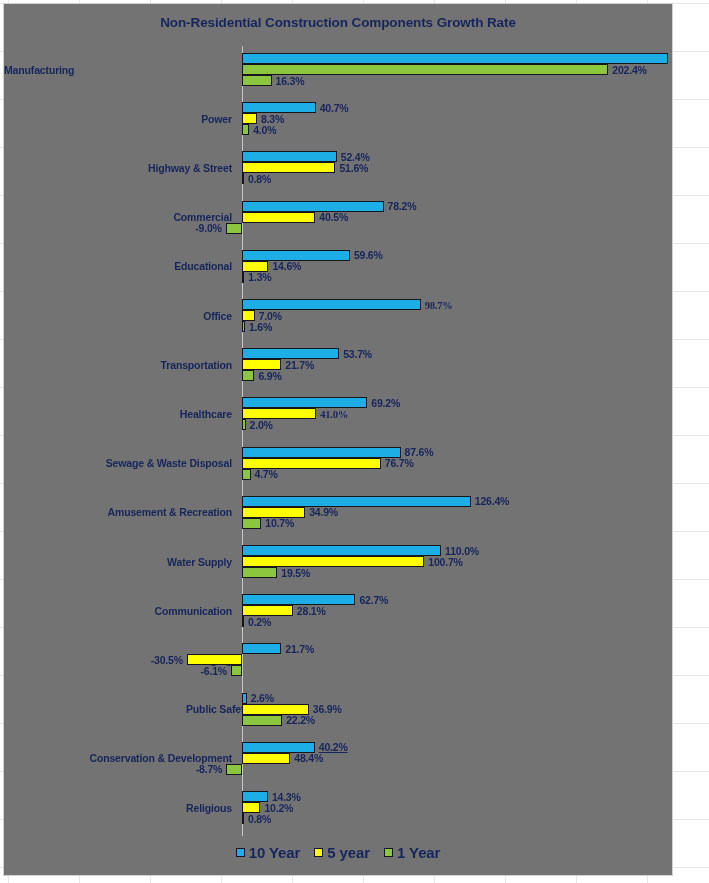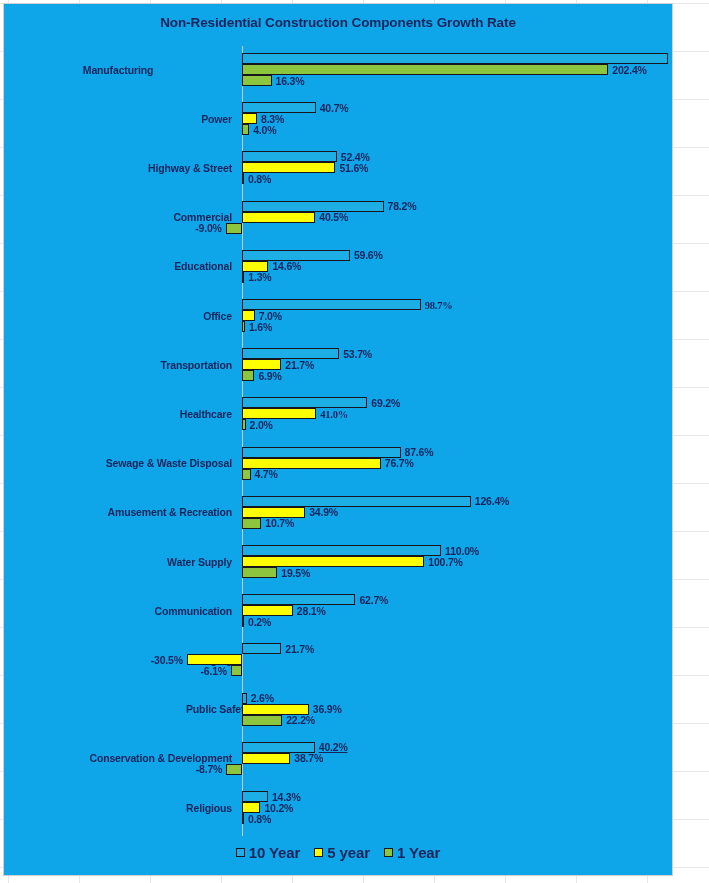--- a/index.html
+++ b/index.html
@@ -27,21 +27,21 @@
     opacity: 0.55;
     pointer-events: none;
   }
 
   #chart-object {
     position: absolute;
     left: 3px;
     top: 3px;
     width: 670px;
     height: 873px;
-    background: #0ea5e9;
+    background: #737373;
     border: 1px solid #d0d0d0;
     box-sizing: border-box;
     overflow: hidden;
     padding-left: 32px;
   }
 
   #chart-title {
     position: absolute;
     left: 0;
     right: 0;
@@ -150,21 +150,21 @@
 <div id="sheet-grid"></div>
 
 <div id="chart-object">
 
   <div id="chart-title">Non-Residential Construction Components Growth Rate</div>
 
   <div id="plot-area">
     <div class="axis-line" id="axis-zero" style="left: 238px;"></div>
 
   <div class="cat-group" style="top: 7px; height: 33px;">
-        <div class="cat-label" style="right: auto; left: 0px; width: 228px; text-align: center;">Manufacturing</div>
+        <div class="cat-label" style="right: auto; left: 0px; width: 228px; text-align: left;">Manufacturing</div>
         <div class="bar-row" style="top: 0px;">
           <div class="bar" style="background: rgb(28, 174, 228); left: 238px; width: 425.531px;"></div>
           <div class="bar-value" style="left: 667.531px;">235.1%</div>
         </div>
         <div class="bar-row" style="top: 11px;">
           <div class="bar" style="background: rgb(140, 198, 62); left: 238px; width: 366.344px;"></div>
           <div class="bar-value" style="left: 608.344px;">202.4%</div>
         </div>
         <div class="bar-row" style="top: 22px;">
           <div class="bar" style="background: rgb(140, 198, 62); left: 238px; width: 29.503px;"></div>
@@ -367,21 +367,21 @@
         </div>
       </div>
       <div class="cat-group" style="top: 695.8px; height: 33px;">
         <div class="cat-label" style="right: auto; left: 0px; width: 228px; text-align: right;">Conservation &amp; Development</div>
         <div class="bar-row" style="top: 0px;">
           <div class="bar" style="background: rgb(28, 174, 228); left: 238px; width: 72.762px;"></div>
           <div class="bar-value" style="left: 314.762px; text-decoration: underline;">40.2%</div>
         </div>
         <div class="bar-row" style="top: 11px;">
           <div class="bar" style="background: rgb(255, 255, 0); left: 238px; width: 48.327px;"></div>
-          <div class="bar-value" style="left: 290.327px;">38.7%</div>
+          <div class="bar-value" style="left: 290.327px;">48.4%</div>
         </div>
         <div class="bar-row" style="top: 22px;">
           <div class="bar" style="background: rgb(140, 198, 62); left: 222.253px; width: 15.747px;"></div>
           <div class="bar-value" style="right: 451.747px;">-8.7%</div>
         </div>
       </div>
       <div class="cat-group" style="top: 745px; height: 33px;">
         <div class="cat-label" style="right: auto; left: 0px; width: 228px; text-align: right;">Religious</div>
         <div class="bar-row" style="top: 0px;">
           <div class="bar" style="background: rgb(28, 174, 228); left: 238px; width: 25.883px;"></div>

